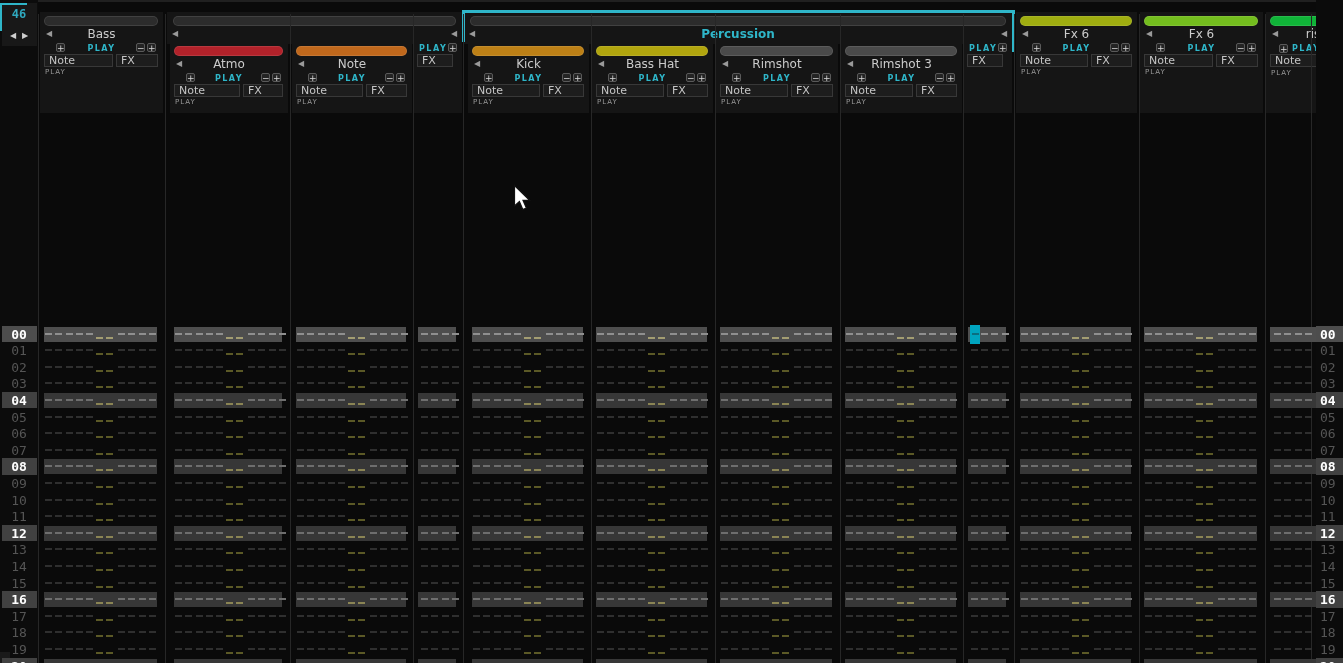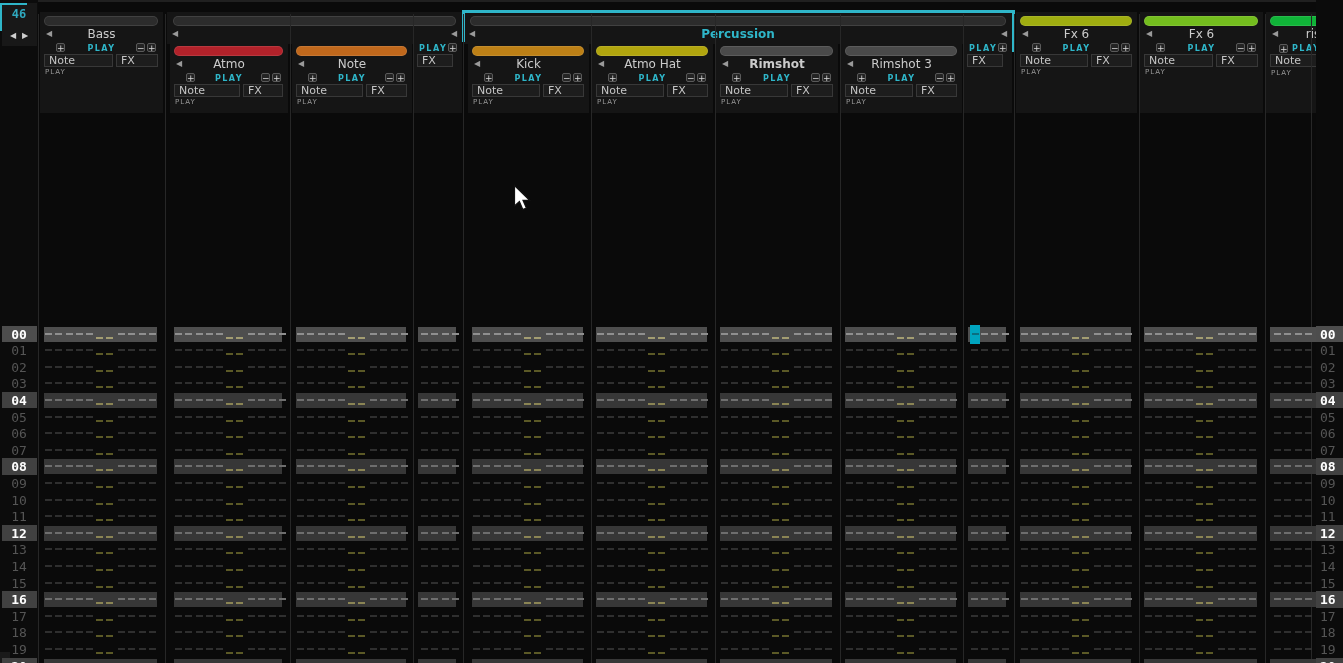--- a/index.html
+++ b/index.html
@@ -93,32 +93,32 @@
     <div class="btn" style="left: 484px; top: 73px;">+</div>
     <div class="play" style="left: 468px; top: 74px; width: 121px;">PLAY</div>
     <div class="btn" style="left: 562px; top: 73px;">−</div>
     <div class="btn" style="left: 573px; top: 73px;">+</div>
     <div class="colhdr" style="left: 472px; top: 84px; width: 68px;">Note</div>
     <div class="colhdr" style="left: 543px; top: 84px; width: 41px;">FX</div>
     <div class="playsm" style="left: 473px; top: 98px;">PLAY</div>
     <div class="panel" style="left: 592px; top: 44px; width: 121px; height: 69px;"></div>
     <div class="cbar" style="left: 596px; top: 46px; width: 112px; background: rgb(177, 165, 14);"></div>
     <div class="tri" style="left: 598px; top: 58px;">◀</div>
-    <div class="tname" style="left: 592px; top: 57px; width: 121px;">Atmo Hat</div>
+    <div class="tname" style="left: 592px; top: 57px; width: 121px;">Bass Hat</div>
     <div class="btn" style="left: 608px; top: 73px;">+</div>
     <div class="play" style="left: 592px; top: 74px; width: 121px;">PLAY</div>
     <div class="btn" style="left: 686px; top: 73px;">−</div>
     <div class="btn" style="left: 697px; top: 73px;">+</div>
     <div class="colhdr" style="left: 596px; top: 84px; width: 68px;">Note</div>
     <div class="colhdr" style="left: 667px; top: 84px; width: 41px;">FX</div>
     <div class="playsm" style="left: 597px; top: 98px;">PLAY</div>
     <div class="panel" style="left: 716px; top: 44px; width: 122px; height: 69px;"></div>
     <div class="cbar" style="left: 720px; top: 46px; width: 113px; background: rgb(74, 74, 74);"></div>
     <div class="tri" style="left: 722px; top: 58px;">◀</div>
-    <div class="tname" style="left: 716px; top: 57px; width: 122px; font-weight: bold;">Rimshot</div>
+    <div class="tname" style="left: 716px; top: 57px; width: 122px;">Rimshot</div>
     <div class="btn" style="left: 732px; top: 73px;">+</div>
     <div class="play" style="left: 716px; top: 74px; width: 122px;">PLAY</div>
     <div class="btn" style="left: 811px; top: 73px;">−</div>
     <div class="btn" style="left: 822px; top: 73px;">+</div>
     <div class="colhdr" style="left: 720px; top: 84px; width: 68px;">Note</div>
     <div class="colhdr" style="left: 791px; top: 84px; width: 42px;">FX</div>
     <div class="playsm" style="left: 721px; top: 98px;">PLAY</div>
     <div class="panel" style="left: 841px; top: 44px; width: 121px; height: 69px;"></div>
     <div class="cbar" style="left: 845px; top: 46px; width: 112px; background: rgb(74, 74, 74);"></div>
     <div class="tri" style="left: 847px; top: 58px;">◀</div>

